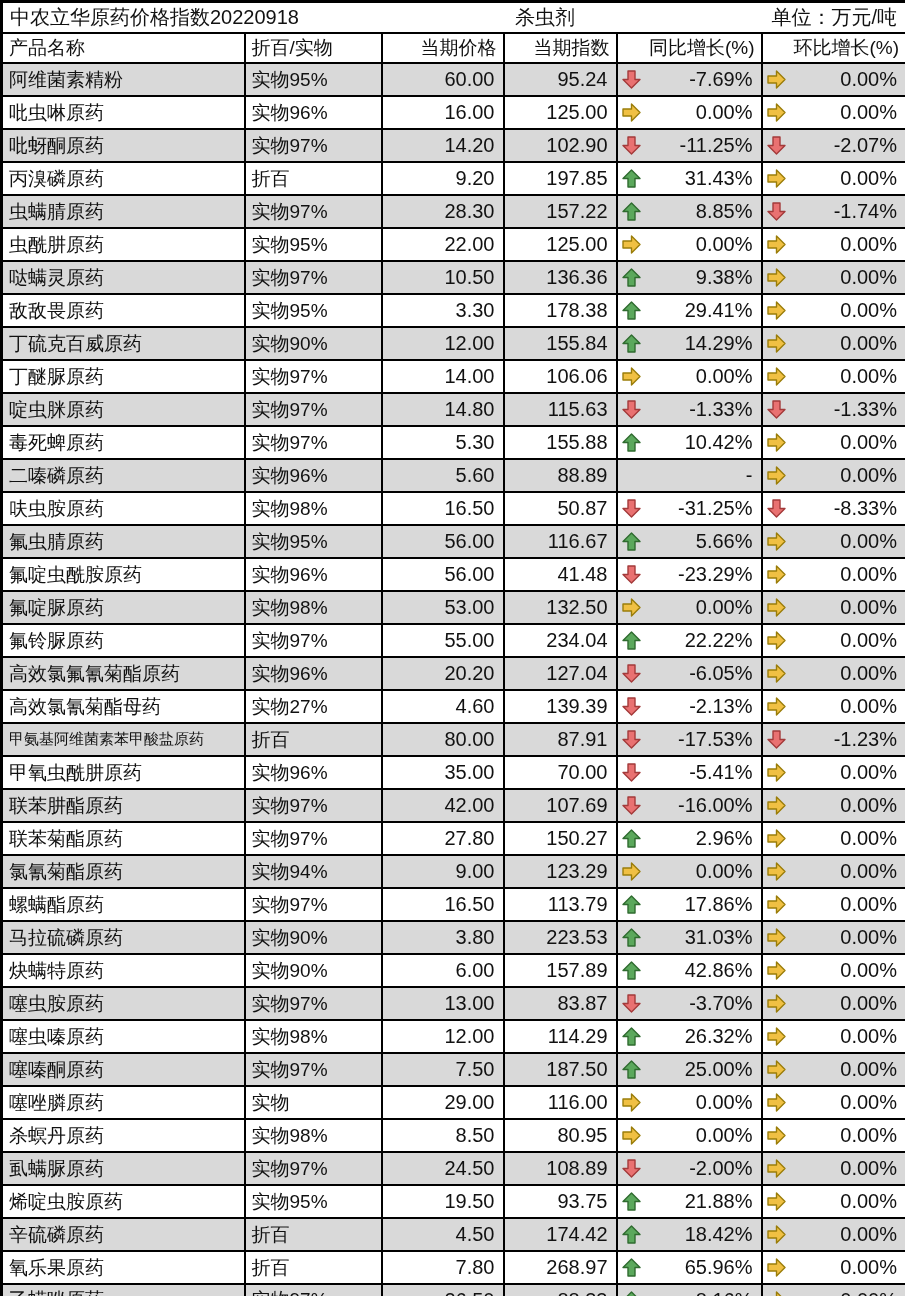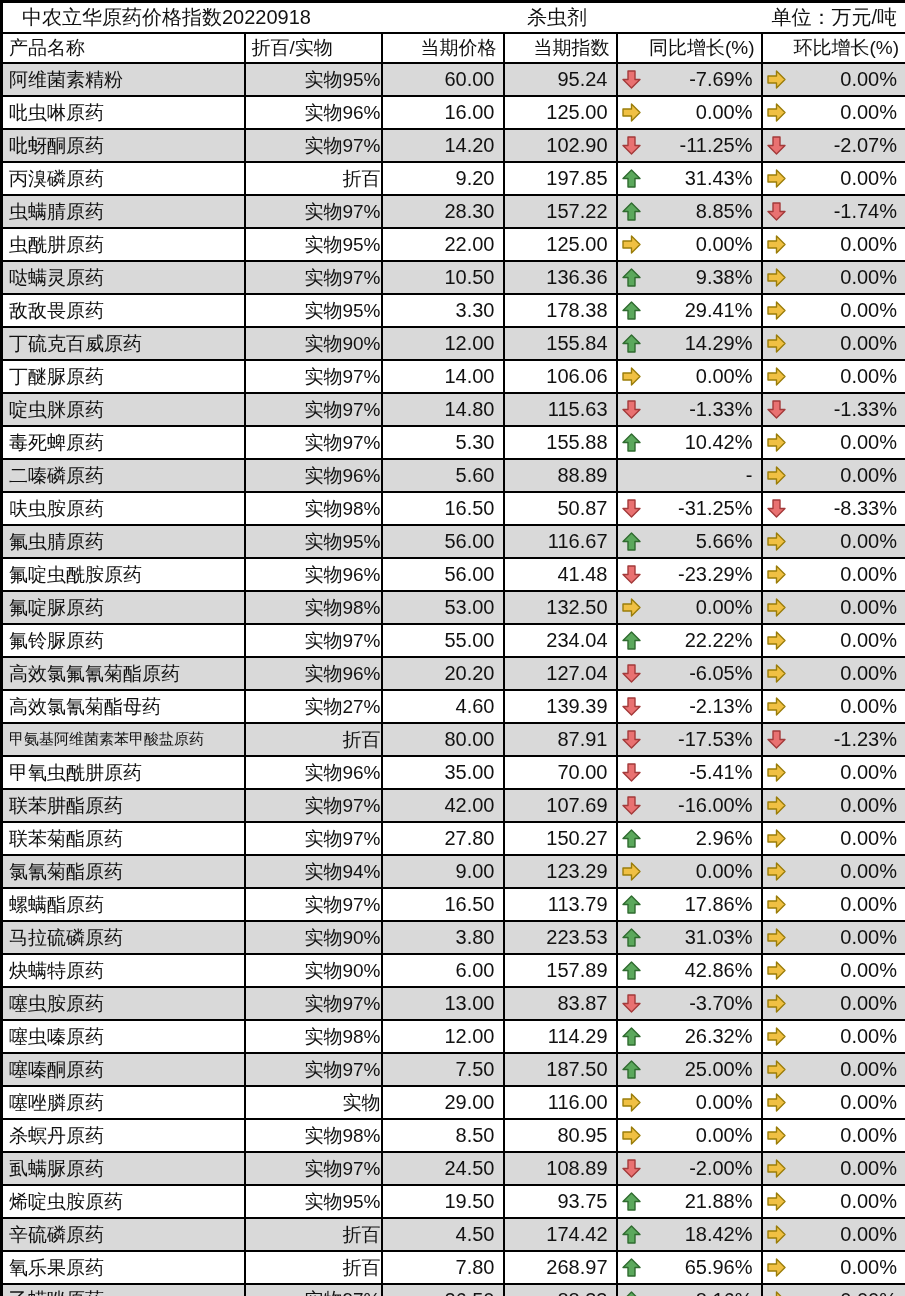--- a/index.html
+++ b/index.html
@@ -19,34 +19,34 @@
   td, th {
     border: 2px solid #000;
     padding: 0;
     overflow: hidden;
     white-space: nowrap;
     font-weight: normal;
   }
   
   tr.title-row td { border: 2px solid #000; height: 29px; }
   .title-flex { display: flex; align-items: center; width: 100%; }
-  .t-left  { width: 380px; padding-left: 7px; font-size: 20px; text-align: left; margin-left: 12px; }
+  .t-left  { width: 380px; padding-left: 7px; font-size: 20px; text-align: left; }
   .t-mid   { flex: 1; padding-left: 125px; font-size: 20px; text-align: left; }
   .t-right { padding-right: 8px; font-size: 20px; text-align: right; }
   
   tr.head-row th { height: 28px; font-size: 19px; background: #ffffff; }
   th.al { text-align: left; padding-left: 6px; }
   th.ar { text-align: right; padding-right: 6px; border-radius: 12px; }
   
   tr.data { height: 33px; }
   tr.striped td { background: #d9d9d9; }
   tr.plain td { background: #ffffff; }
   td.name { text-align: left; padding-left: 6px; font-size: 19px; }
   td.name.small { font-size: 15px; }
-  td.spec { text-align: right; padding-left: 6px; font-size: 19px; }
+  td.spec { text-align: left; padding-left: 6px; font-size: 19px; }
   td.num  { text-align: right; padding-right: 8px; font-size: 20px; }
   td.pct .cellflex {
     display: flex; align-items: center;
     padding-left: 3px; padding-right: 8px;
   }
   td.pct .val { margin-left: auto; font-size: 20px; }
   .arr { display: block; width: 21px; height: 21px; }
 </style>
 </head>
 <body>

